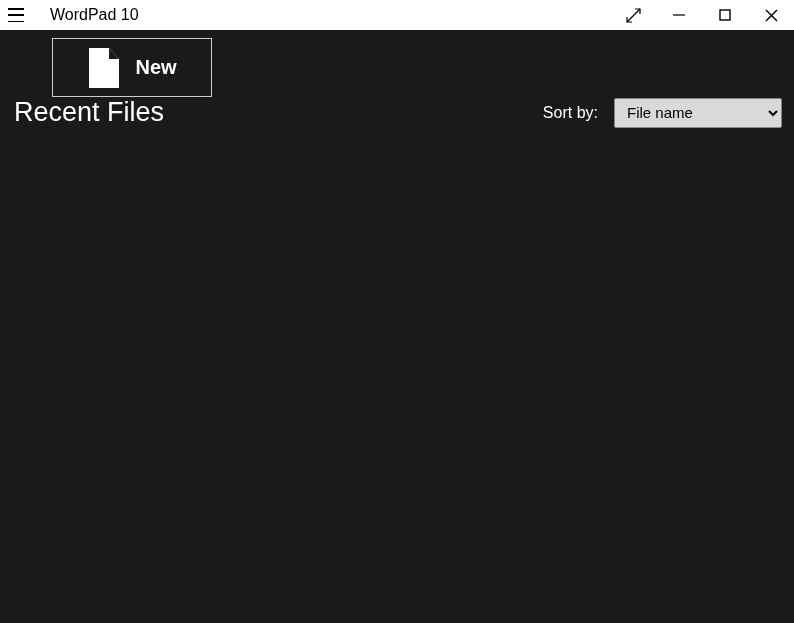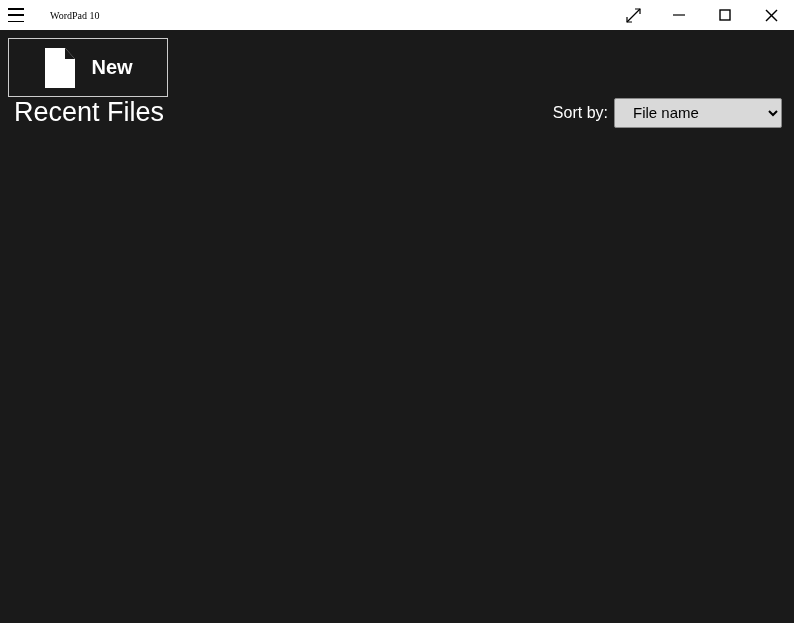--- a/index.html
+++ b/index.html
@@ -35,24 +35,23 @@
       justify-content: space-between;
       cursor: pointer;
     }
     .hamburger span {
       display: block;
       height: 1.5px;
       background: #000;
       width: 100%;
     }
     .app-title {
-      font-size: 10px;
+      font-size: 16px;
       color: #000;
       font-weight: 400;
-      font-family: Liberation Serif, serif;
     }
     .titlebar-right {
       display: flex;
       align-items: center;
     }
     .win-btn {
       width: 46px;
       height: 30px;
       display: flex;
       align-items: center;
@@ -62,20 +61,21 @@
     .win-btn svg {
       display: block;
     }
     .content {
       padding: 8px;
       color: #fff;
     }
     .action-row {
       display: flex;
       gap: 20px;
+      margin-left: 44px;
     }
     .action-btn {
       border: 1px solid #ccc;
       width: 160px;
       height: 59px;
       display: flex;
       align-items: center;
       justify-content: center;
       gap: 14px;
       cursor: pointer;
@@ -93,30 +93,30 @@
       padding-left: 6px;
       padding-right: 4px;
     }
     .recent-title {
       font-size: 27px;
       font-weight: 400;
     }
     .sort-wrap {
       display: flex;
       align-items: center;
-      gap: 6px;
+      gap: 16px;
     }
     .sort-label {
       font-size: 16px;
     }
     .sort-select {
       width: 168px;
       height: 30px;
       font-size: 15px;
-      padding: 2px 14px;
+      padding: 2px 8px;
       background: #d9d9d9;
       border: 1px solid #888;
       border-radius: 2px;
       font-family: inherit;
     }
   </style>
 </head>
 <body>
 
 <div class="titlebar">

